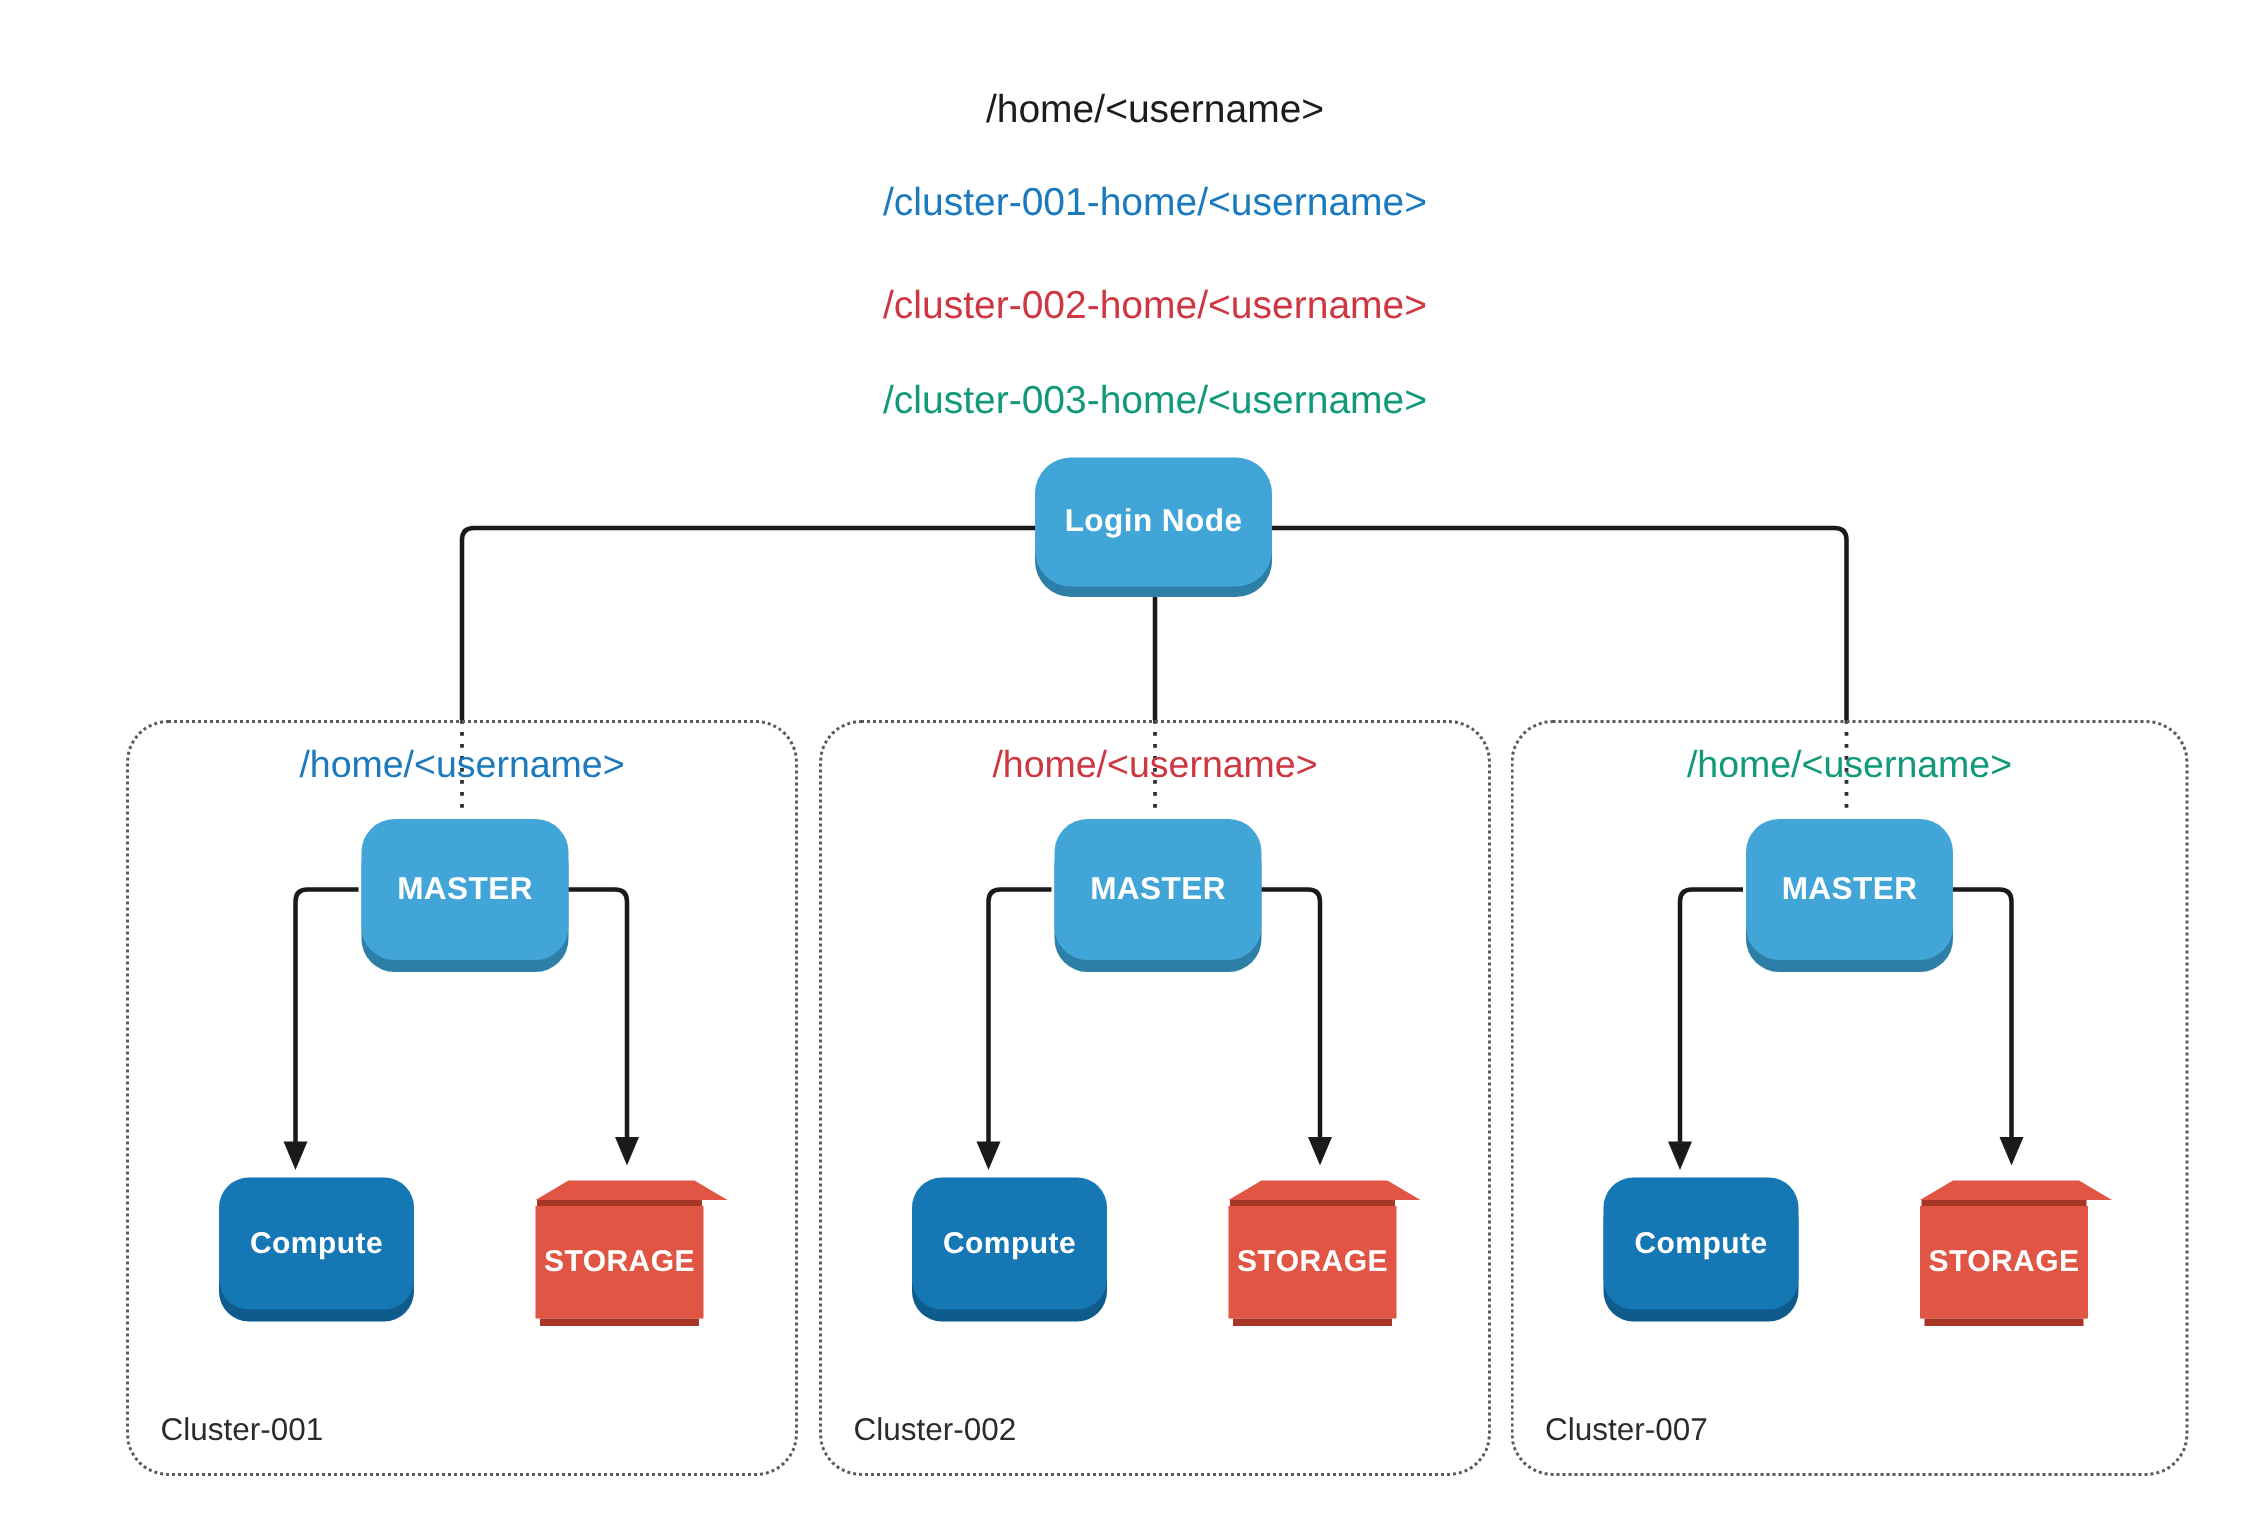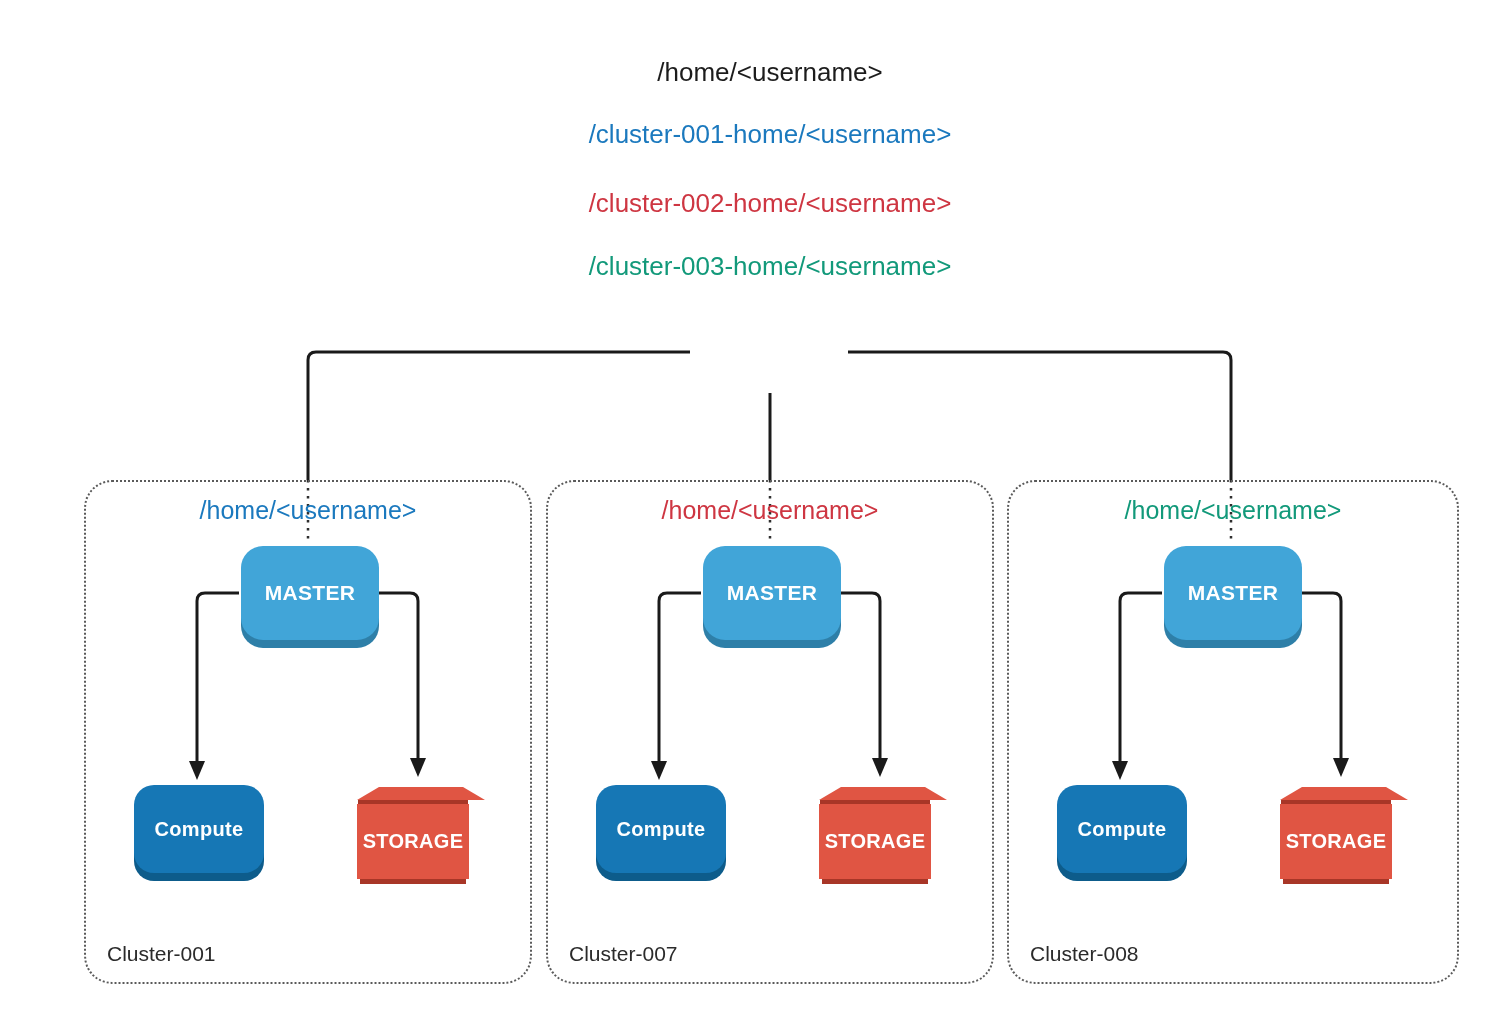--- a/index.html
+++ b/index.html
@@ -47,21 +47,21 @@
     left:690px;top:305px;width:158px;height:86px;
     border-radius:24px;font-size:21px;
     box-shadow:0 7px 0 #2E7FA8;
   }
   .master-node{
     left:155px;top:64px;width:138px;height:94px;
     border-radius:22px;font-size:21px;
     box-shadow:0 8px 0 #2E7FA8;
   }
   .compute-node{
-    left:48px;top:303px;width:130px;height:88px;
+    left:60px;top:303px;width:130px;height:88px;
     border-radius:20px;font-size:20px;
     box-shadow:0 8px 0 #0D5C8B;
   }
   
   .storage{
     position:absolute;left:271px;top:305px;width:112px;z-index:4;
   }
   .storage-lid{
     width:128px;height:0;box-sizing:border-box;
     border-bottom-width:13px;border-bottom-style:solid;
@@ -110,20 +110,23 @@
     <g fill="#1a1a1a" stroke="none">
       <polygon points="197,780 189,761 205,761"></polygon>
       <polygon points="418,777 410,758 426,758"></polygon>
       <polygon points="659,780 651,761 667,761"></polygon>
       <polygon points="880,777 872,758 888,758"></polygon>
       <polygon points="1120,780 1112,761 1128,761"></polygon>
       <polygon points="1341,777 1333,758 1349,758"></polygon>
     </g>
   </svg>
 
+  <div class="node login-node" style="background-color: rgb(65, 165, 216);">
+    <span>Login Node</span>
+  </div>
 
   <div class="cluster" style="left:84px;width:448px">
     <div class="cluster-home" style="color: rgb(27, 121, 190);">/home/&lt;username&gt;</div>
     <div class="node master-node" style="background-color: rgb(65, 165, 216);">
       <span>MASTER</span>
     </div>
     <div class="node compute-node" style="background-color: rgb(22, 119, 181);">
       <span>Compute</span>
     </div>
     <div class="storage">
@@ -146,35 +149,35 @@
       <span>Compute</span>
     </div>
     <div class="storage">
       <div class="storage-lid" style="border-bottom-color: rgb(224, 85, 67);"></div>
       <div class="storage-bar" style="background-color: rgb(168, 54, 39);"></div>
       <div class="storage-body" style="background-color: rgb(224, 85, 67);">
         <span>STORAGE</span>
       </div>
       <div class="storage-strip" style="background-color: rgb(168, 54, 39);"></div>
     </div>
-    <div class="cluster-name">Cluster-007</div>
+    <div class="cluster-name">Cluster-002</div>
   </div>
 
   <div class="cluster" style="left:1007px;width:452px">
     <div class="cluster-home" style="color: rgb(18, 153, 122);">/home/&lt;username&gt;</div>
     <div class="node master-node" style="background-color: rgb(65, 165, 216);">
       <span>MASTER</span>
     </div>
     <div class="node compute-node" style="background-color: rgb(22, 119, 181);">
       <span>Compute</span>
     </div>
     <div class="storage">
       <div class="storage-lid" style="border-bottom-color: rgb(224, 85, 67);"></div>
       <div class="storage-bar" style="background-color: rgb(168, 54, 39);"></div>
       <div class="storage-body" style="background-color: rgb(224, 85, 67);">
         <span>STORAGE</span>
       </div>
       <div class="storage-strip" style="background-color: rgb(168, 54, 39);"></div>
     </div>
-    <div class="cluster-name">Cluster-008</div>
+    <div class="cluster-name">Cluster-007</div>
   </div>
 
 </div>
 
 </body></html>

